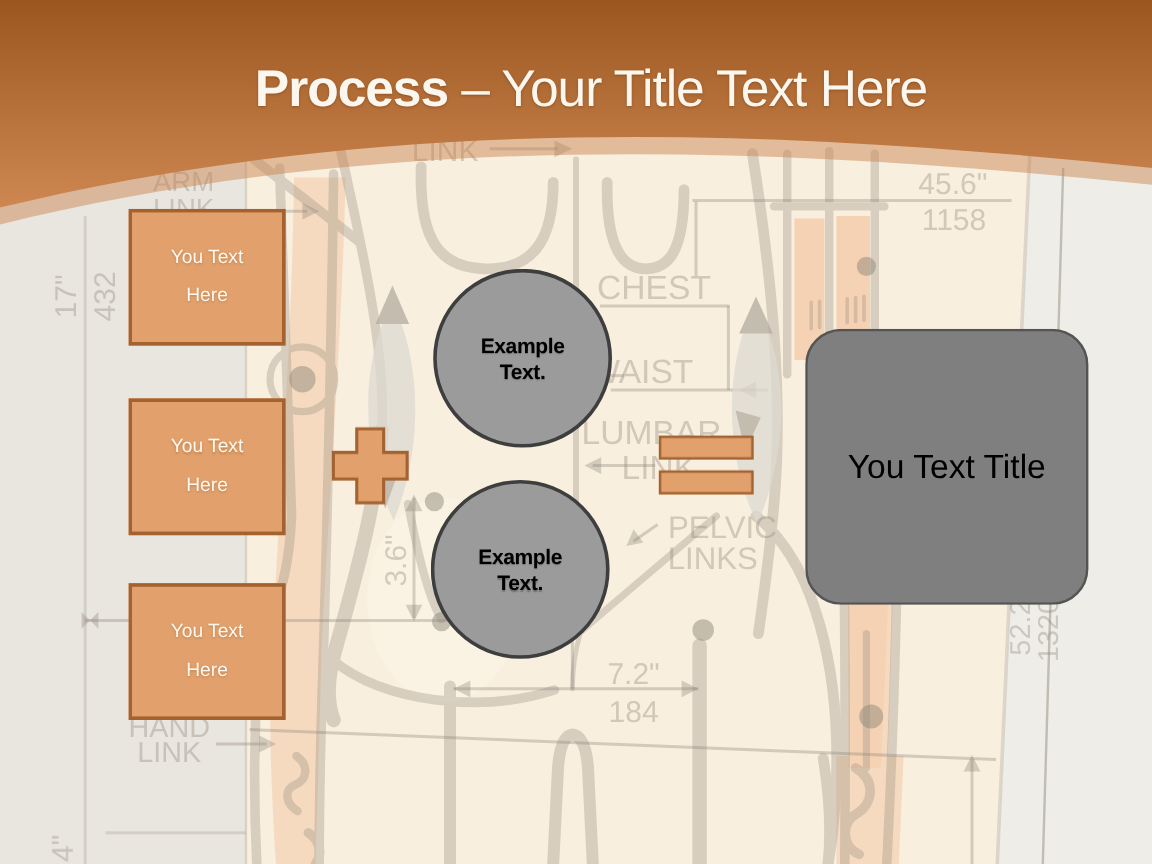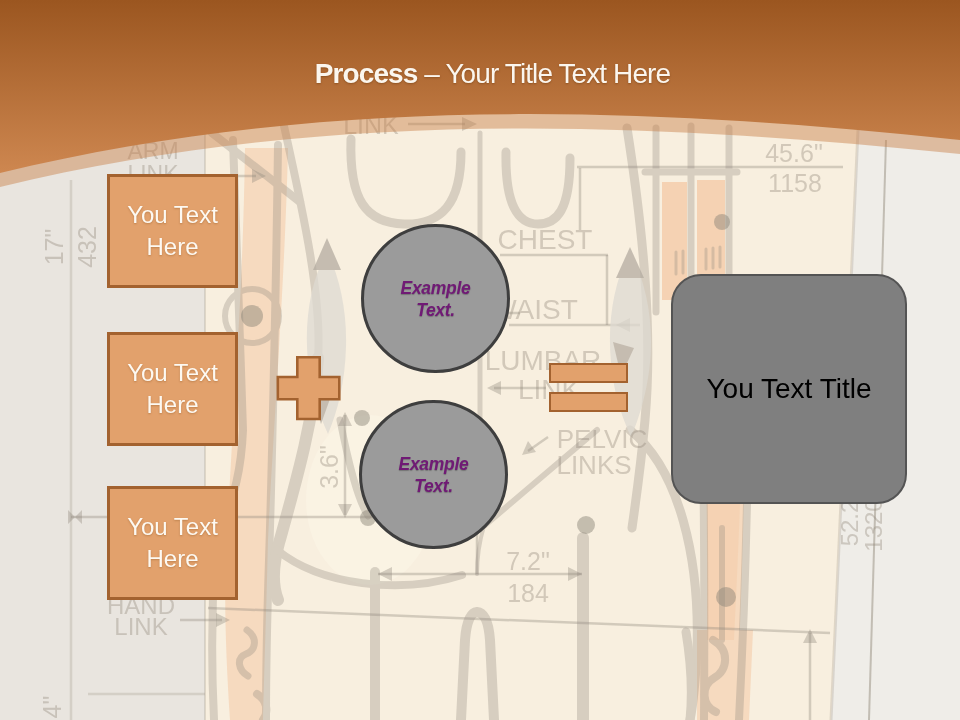--- a/index.html
+++ b/index.html
@@ -1,26 +1,26 @@
 <!DOCTYPE html>
 <html><head>
 <meta charset="utf-8">
 <style>
   html,body{margin:0;padding:0;}
   body{width:960px;height:720px;overflow:hidden;position:relative;
        font-family:"Liberation Sans", sans-serif;background:#F5EDDE;}
   .abs{position:absolute;}
   .obox{position:absolute;left:107px;width:125px;height:108px;
         background:#E2A16C;border:3px solid #A3622F;
-        color:#FDF9F2;font-size:24px;line-height:32px;text-align:center;
+        color:#FDF9F2;font-size:16px;line-height:32px;text-align:center;
         display:flex;align-items:center;justify-content:center;
         text-shadow:0 1px 2px rgba(120,70,20,.35);}
   .circ{position:absolute;width:143px;height:143px;border-radius:50%;
-        background:#9B9B9B;border:3px solid #3E3E3E;color:#701a75;
-        font-style:italic;font-weight:bold;font-size:17.5px;line-height:22px;
+        background:#9B9B9B;border:3px solid #3E3E3E;color:#000000;
+        font-weight:bold;font-size:17.5px;line-height:22px;
         letter-spacing:-0.3px;
         text-align:center;display:flex;align-items:center;justify-content:center;
         text-shadow:0 1px 1px rgba(60,60,60,.4);}
   .eqbar{position:absolute;left:549px;width:75px;height:16px;
          background:#E2A16C;border:2px solid #A3622F;}
 </style>
 </head>
 <body>
 
 <svg class="abs" style="left:0;top:0" width="960" height="720" viewBox="0 0 960 720">
@@ -195,21 +195,21 @@
     <text x="882" y="525" font-size="24" transform="rotate(-90 882 525)">1320</text>
     <text x="61" y="707" font-size="25" transform="rotate(-90 61 707)">4"</text>
   </g>
 
   <path d="M0,0 H960 V154 C640,121 320,109 0,187 Z" fill="#C87F48" opacity="0.45"></path>
 
   <path d="M0,0 H960 V140 C640,106 320,95 0,173 Z" fill="url(#hdr)"></path>
 </svg>
 
 <div class="abs" style="left:0;top:54px;width:960px;text-align:center;
-     font-size:28px;line-height:40px;color:#FBF6EE;letter-spacing:-0.9px;
+     font-size:43px;line-height:40px;color:#FBF6EE;letter-spacing:-0.9px;
      padding-left:25px;box-sizing:border-box;
      text-shadow:0 1px 2px rgba(90,45,5,.4);">
   <span style="font-weight:bold;">Process</span> – Your Title Text Here
 </div>
 
 <div class="obox" style="top:174px;">You Text<br>Here</div>
 
 <div class="obox" style="top:332px;">You Text<br>Here</div>
 
 <div class="obox" style="top:486px;">You Text<br>Here</div>

